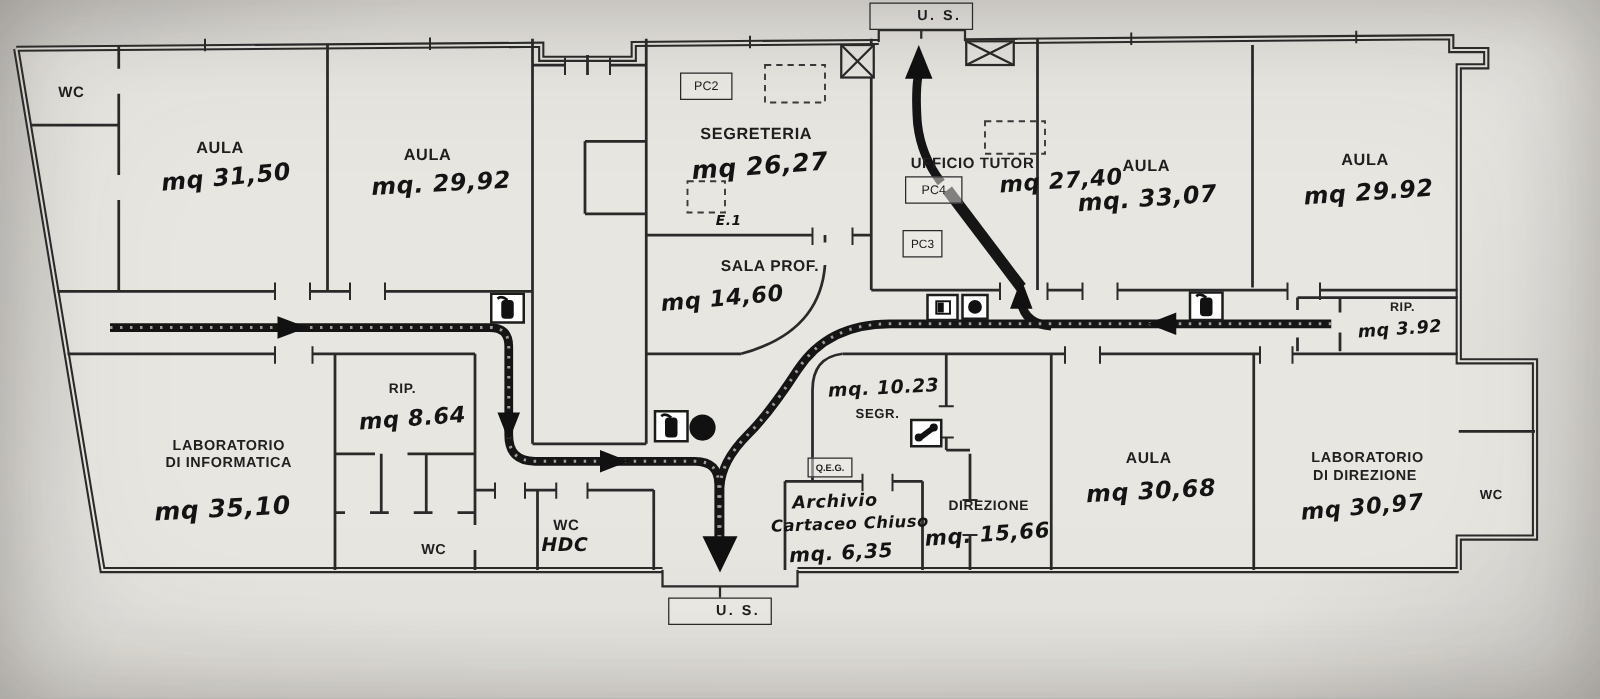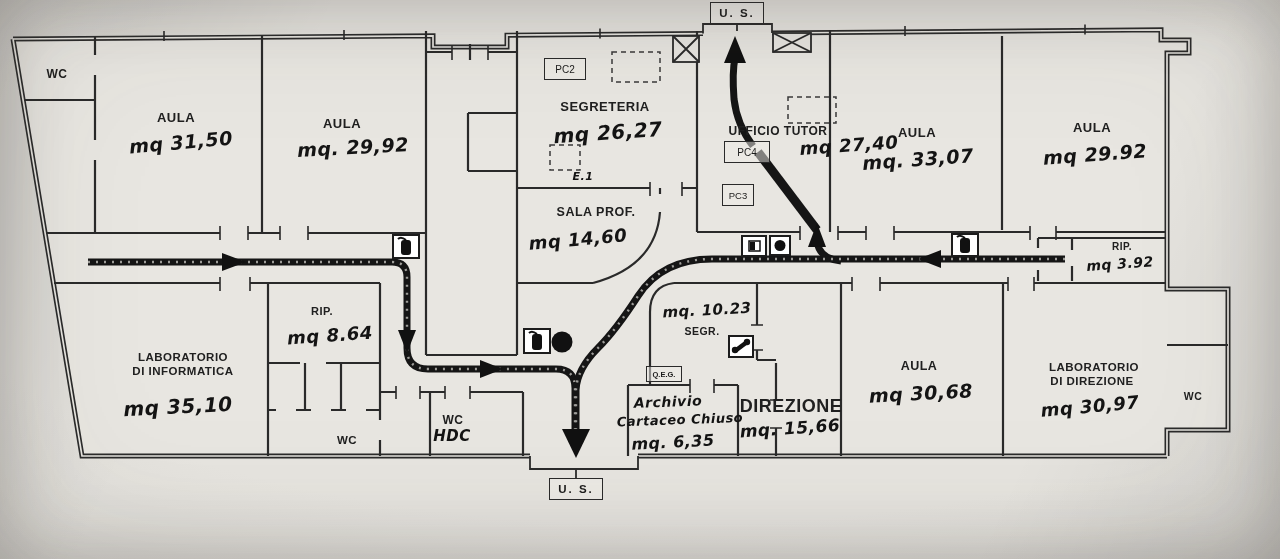--- a/index.html
+++ b/index.html
@@ -11,21 +11,21 @@
       radial-gradient(130% 115% at 52% 42%, #e7e5e0 45%, #d8d6d1 72%, #c6c4bf 92%, #b2b0ac 100%);}
   .scene::after{content:"";position:absolute;inset:0;pointer-events:none;
     box-shadow:inset 0 0 70px rgba(60,55,50,.28), inset 0 0 160px rgba(60,55,50,.10);}
   svg{position:absolute;left:0;top:0;}
   .lbl{position:absolute;transform:translate(-50%,-50%) rotate(var(--r,0deg));
     white-space:nowrap;color:#202020;line-height:1.05;text-align:center;}
   .prt{letter-spacing:.5px;font-weight:700;}
   .hand{font-family:"DejaVu Sans",sans-serif;font-style:italic;font-weight:600;color:#141414;letter-spacing:.5px;}
   .box{position:absolute;transform:translate(-50%,-50%);border:1.5px solid #2a2a2a;
     display:flex;align-items:center;justify-content:center;color:#1c1c1c;background:rgba(238,236,231,.5);}
-  .usbox{font-weight:700;letter-spacing:2px;font-size:11.5px;background:#eceae5;}
+  .usbox{font-weight:700;letter-spacing:2px;font-size:11.5px;background:#eceae5;padding-left:29px;}
 </style>
 </head>
 <body>
 
 <div class="scene">
 
 <svg width="1280" height="559" viewBox="0 0 1280 559">
 
   <path d="M14,38 L1161,30 V40 H1189 V53 H1167 V289 H1228 V430 H1167 V456 H82 Z" fill="#e8e6e1" stroke="none"></path>
 
@@ -194,29 +194,29 @@
 <div class="box usbox" style="left:576px;top:489px;width:52px;height:20px;">U. S.</div>
 
 <div class="lbl prt" style="left:57px;top:74px;font-size:12px;">WC</div>
 <div class="lbl prt" style="left:176px;top:118px;font-size:13px;">AULA</div>
 <div class="lbl prt" style="left:342px;top:124px;font-size:13px;">AULA</div>
 <div class="lbl prt" style="left:605px;top:107px;font-size:13px;">SEGRETERIA</div>
 <div class="lbl prt" style="left:778px;top:131px;font-size:12px;">UFFICIO TUTOR</div>
 <div class="lbl prt" style="left:917px;top:133px;font-size:13px;">AULA</div>
 <div class="lbl prt" style="left:1092px;top:128px;font-size:13px;">AULA</div>
 <div class="lbl prt" style="left:1122px;top:247px;font-size:10px;">RIP.</div>
-<div class="lbl prt" style="left:596px;top:213px;font-size:12.5px;">SALA PROF.</div>
+<div class="lbl prt" style="left:616px;top:213px;font-size:12.5px;">SALA PROF.</div>
 <div class="lbl prt" style="left:183px;top:357px;font-size:11.5px;">LABORATORIO</div>
 <div class="lbl prt" style="left:183px;top:371px;font-size:11.5px;">DI INFORMATICA</div>
 <div class="lbl prt" style="left:322px;top:312px;font-size:11px;">RIP.</div>
 <div class="lbl prt" style="left:347px;top:440px;font-size:11.5px;">WC</div>
 <div class="lbl prt" style="left:453px;top:420px;font-size:12px;">WC</div>
 <div class="lbl hand" style="left:452px;top:437px;font-size:15px;font-weight:700;">HDC</div>
 <div class="lbl prt" style="left:702px;top:332px;font-size:10.5px;">SEGR.</div>
-<div class="lbl prt" style="left:791px;top:406px;font-size:18px;">DIREZIONE</div>
+<div class="lbl prt" style="left:791px;top:406px;font-size:11px;">DIREZIONE</div>
 <div class="lbl prt" style="left:919px;top:367px;font-size:12.5px;">AULA</div>
 <div class="lbl prt" style="left:1094px;top:367px;font-size:11.5px;">LABORATORIO</div>
 <div class="lbl prt" style="left:1092px;top:381px;font-size:11.5px;">DI DIREZIONE</div>
 <div class="lbl prt" style="left:1193px;top:397px;font-size:10.5px;">WC</div>
 
 <div class="lbl hand" style="--r:-5deg;left:181px;top:143px;font-size:19px;">mq 31,50</div>
 <div class="lbl hand" style="--r:-3deg;left:353px;top:148px;font-size:19px;">mq. 29,92</div>
 <div class="lbl hand" style="--r:-4deg;left:608px;top:133px;font-size:20px;">mq 26,27</div>
 <div class="lbl hand" style="--r:-4deg;left:849px;top:146px;font-size:18px;">mq 27,40</div>
 <div class="lbl hand" style="--r:-4deg;left:918px;top:160px;font-size:19px;">mq. 33,07</div>

